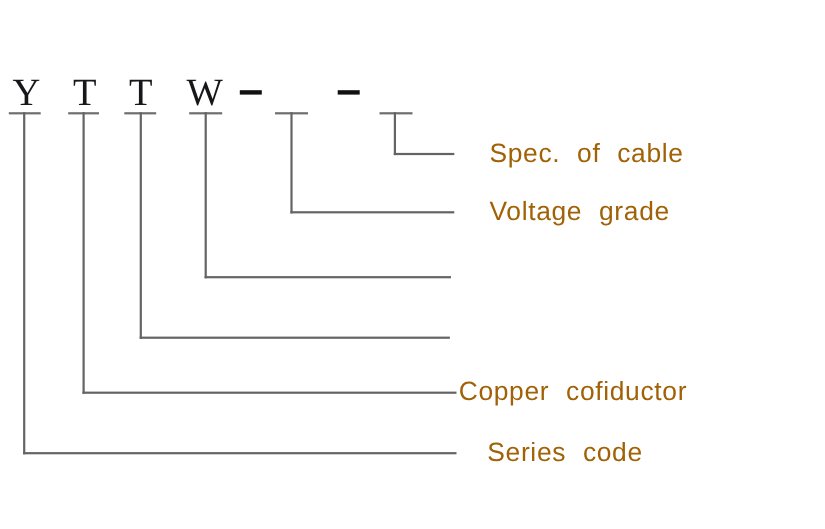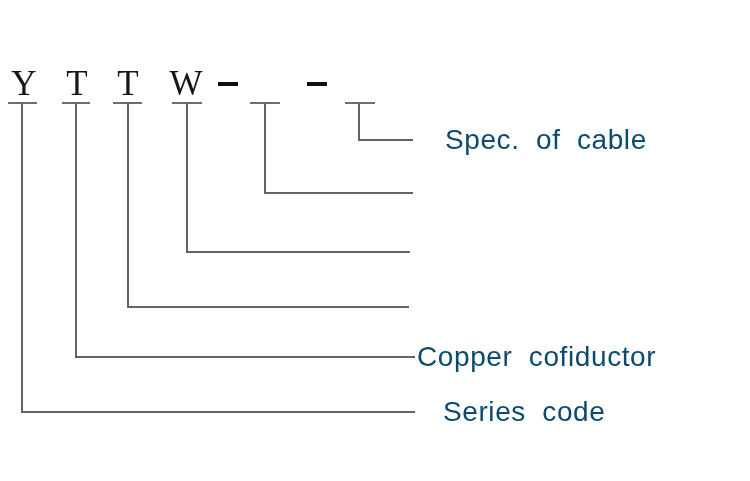--- a/index.html
+++ b/index.html
@@ -37,23 +37,23 @@
   .line {
     position: absolute;
     background: #646464;
   }
   .line.h { height: 2px; }
   .line.v { width: 2px; }
   .topbar { height: 2px; background: #6e6e6e; }
   
   .label {
     position: absolute;
-    font-size: 28px;
+    font-size: 24px;
     line-height: 26px;
-    color: #0c4a6e;
+    color: #a16207;
     letter-spacing: 0.6px;
     word-spacing: 8px;
     white-space: nowrap;
   }
 </style>
 </head>
 <body>
 
 <div id="canvas">
 
@@ -95,16 +95,17 @@
     <div class="line h" style="left:264px; top:192px; width:149px"></div>
   </div>
 
   <div>
     <div class="line h topbar" style="left:345px; top:102px; width:30px"></div>
     <div class="line v" style="left:358px; top:102px; height:39px"></div>
     <div class="line h" style="left:358px; top:139px; width:55px"></div>
   </div>
 
   <div class="label" style="left:445px; top:127px">Spec. of cable</div>
+  <div class="label" style="left:445px; top:180px">Voltage grade</div>
   <div class="label" style="left:443px; top:399px">Series code</div>
   <div class="label" style="left:417px; top:344px">Copper cofiductor</div>
 
 </div>
 
 </body></html>

